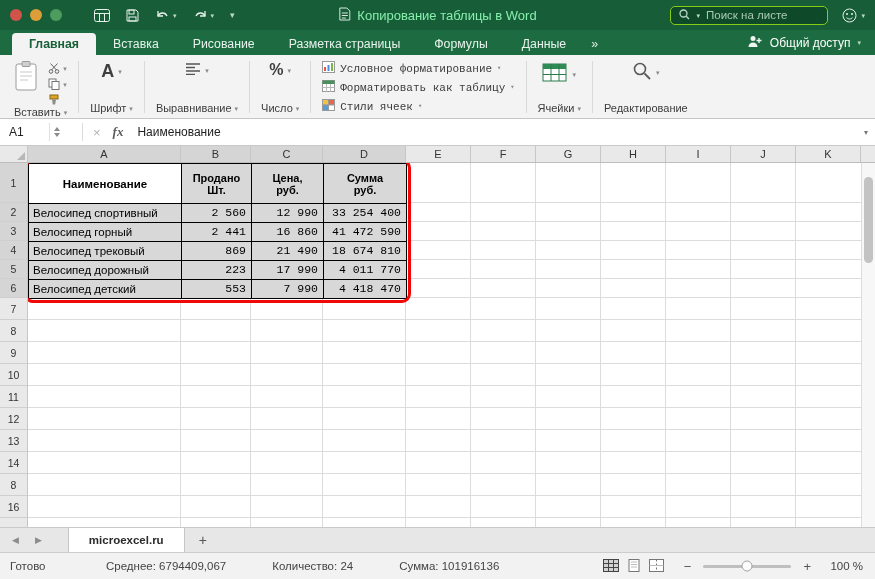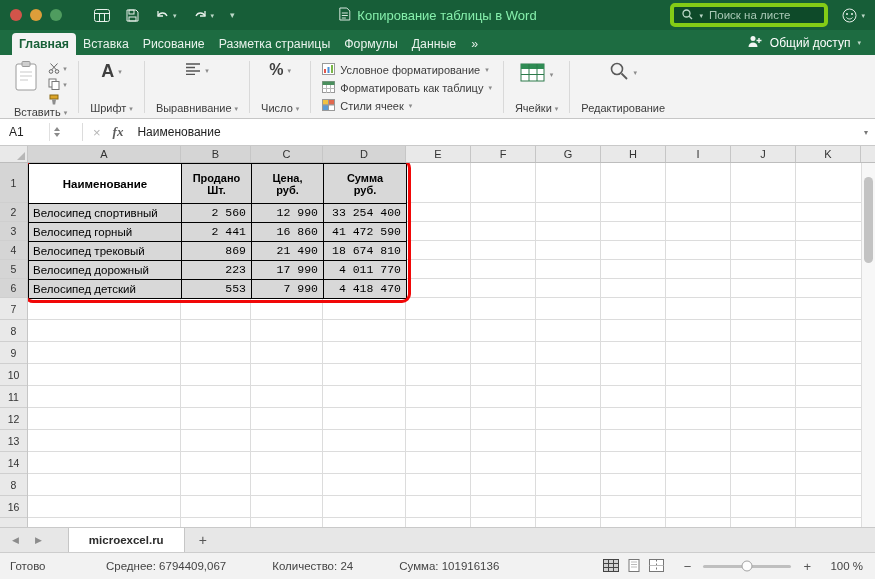--- a/index.html
+++ b/index.html
@@ -8,44 +8,44 @@
 
   
   .titlebar { height:30px; background:#175e38; display:flex; align-items:center; padding:0 10px; position:relative; flex:0 0 30px; }
   .traffic { display:flex; gap:8px; align-items:center; }
   .dot { width:12px; height:12px; border-radius:50%; }
   .dot.red{ background:#d1544a; } .dot.yel{ background:#dd9e3a; } .dot.grn{ background:#4f9c5f; }
   .tb-icons { margin-left:32px; display:flex; gap:16px; align-items:center; }
   .tb-icons svg { display:block; }
   .tb-title { position:absolute; left:50%; transform:translateX(-50%); display:flex; align-items:center; gap:7px; color:#86efac; font-size:13px; white-space:nowrap; }
   .tb-right { margin-left:auto; display:flex; align-items:center; gap:14px; }
-  .searchbox { display:flex; align-items:center; gap:6px; background:#0e4a29; border:4px solid #84cc16; border-radius:5px; height:19px; padding:8px 8px; width:158px; }
+  .searchbox { display:flex; align-items:center; gap:6px; background:#0e4a29; border:1px solid #84cc16; border-radius:5px; height:19px; padding:8px 8px; width:158px; }
   .searchbox input { background:transparent; border:none; outline:none; color:#d9ebe0; font-size:11.5px; width:110px; font-family:"Liberation Sans",sans-serif; }
   .searchbox input::placeholder { color:#a9c9b6; }
   .car { font-size:7px; color:#8b8b8b; line-height:1; }
   .car.light { color:#bcd8c8; }
 
   
   .tabbar { height:25px; background:#1d6c41; display:flex; align-items:flex-end; padding:0 12px; flex:0 0 25px; }
-  .tab { height:22px; line-height:22px; padding:0 7px; color:#e8f2ec; font-size:12.3px; white-space:nowrap; }
+  .tab { height:22px; line-height:22px; padding:0 17px; color:#e8f2ec; font-size:12.3px; white-space:nowrap; }
   .tab.active { background:#f3f3f3; color:#186038; font-weight:700; border-radius:4px 4px 0 0; }
   .tab.more { padding:0 8px; }
   .share { margin-left:auto; align-self:center; display:flex; align-items:center; gap:7px; color:#fff; font-size:12px; padding-right:2px; }
 
   
   .ribbon { height:64px; background:#f3f3f3; border-bottom:1px solid #c6c6c6; display:flex; align-items:stretch; padding:4px 6px 3px; flex:0 0 64px; }
   .grp { display:flex; flex-direction:column; align-items:center; justify-content:space-between; padding:2px 8px 1px; }
   .divider { width:1px; background:#d9d9d9; margin:2px 3px; }
   .lbl { font-size:11px; color:#3c3c3c; display:flex; align-items:center; gap:3px; white-space:nowrap; }
   .icn { display:flex; align-items:center; gap:4px; }
   .bigA { font-size:18px; font-weight:700; color:#3f3f3f; }
   .pct { font-size:16px; font-weight:700; color:#3f3f3f; }
   .minicol { display:flex; flex-direction:column; gap:4px; align-items:flex-start; padding-top:1px; }
   .minicol span { display:flex; align-items:center; gap:3px; }
-  .styles { justify-content:center; gap:4px; align-items:flex-start; }
+  .styles { justify-content:center; gap:4px; align-items:flex-start;font-family:Liberation Mono, monospace; }
   .srow { display:flex; align-items:center; gap:5px; font-size:11px; color:#3c3c3c; white-space:nowrap; }
 
   
   .fbar { height:27px; background:#fff; border-bottom:1px solid #c9c9c9; display:flex; align-items:center; flex:0 0 27px; }
   .namebox { width:72px; height:100%; display:flex; align-items:center; padding-left:9px; }
   .namebox input { width:40px; border:none; outline:none; font-size:12px; color:#222; font-family:"Liberation Sans",sans-serif; }
   .stepper { width:14px; height:18px; display:flex; flex-direction:column; align-items:center; justify-content:center; gap:2px; border-left:1px solid #e0e0e0; }
   .tri-up { width:0; height:0; border-left:3.5px solid transparent; border-right:3.5px solid transparent; border-bottom:4px solid #8b8b8b; }
   .tri-dn { width:0; height:0; border-left:3.5px solid transparent; border-right:3.5px solid transparent; border-top:4px solid #8b8b8b; }
   .fdiv { width:1px; height:18px; background:#dcdcdc; margin:0 10px; }

